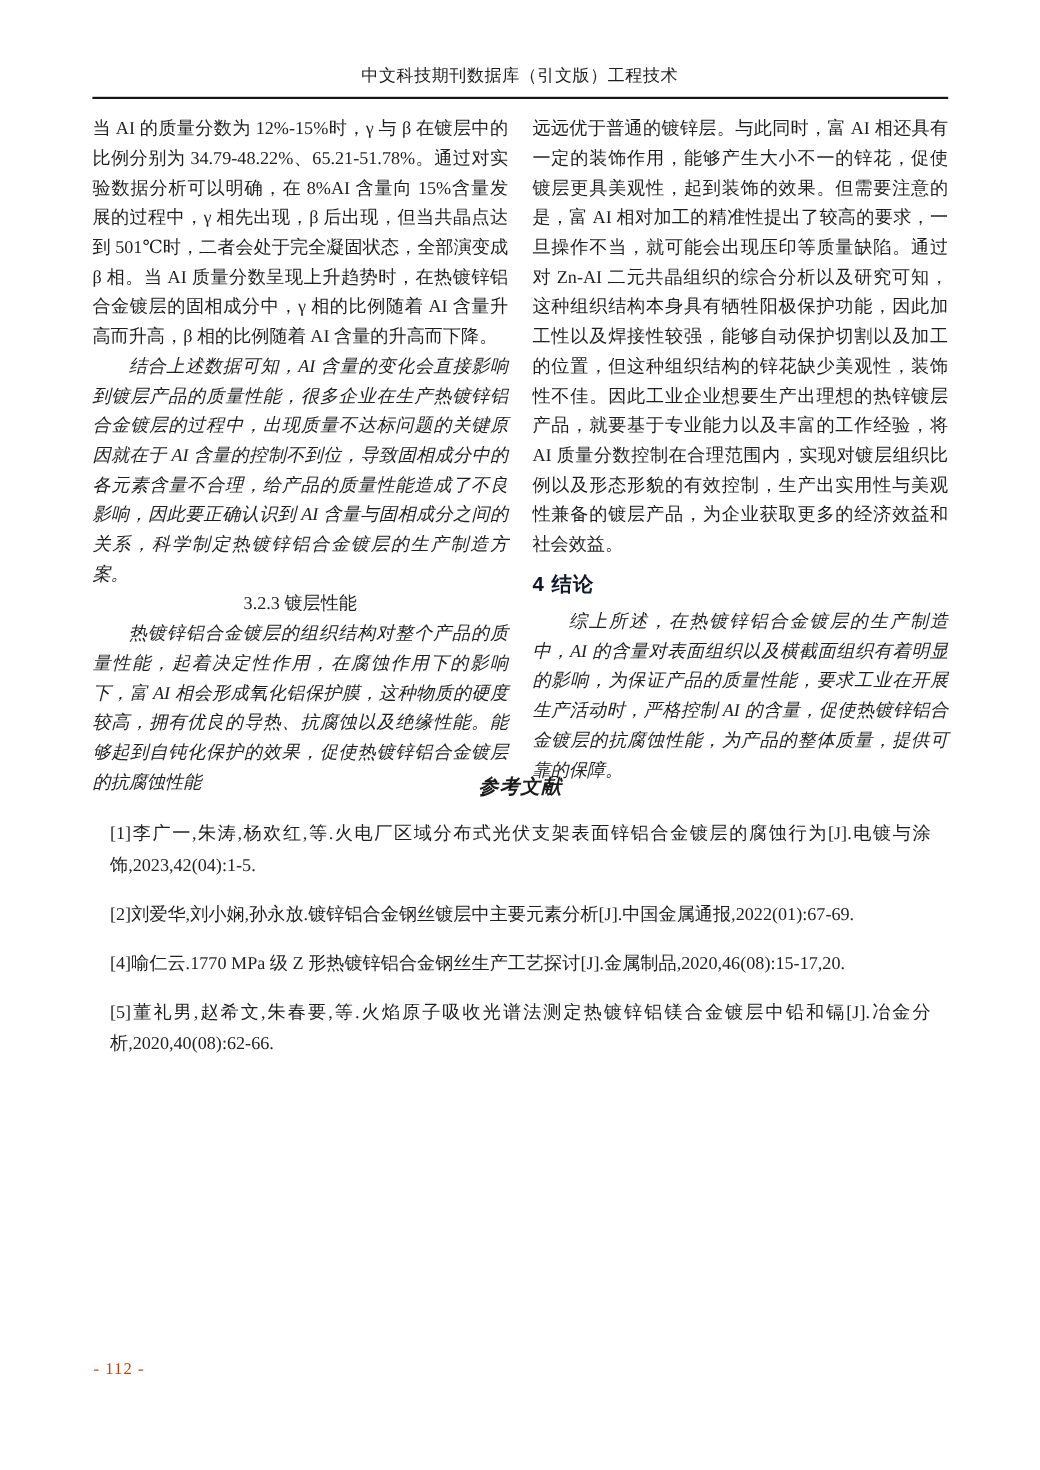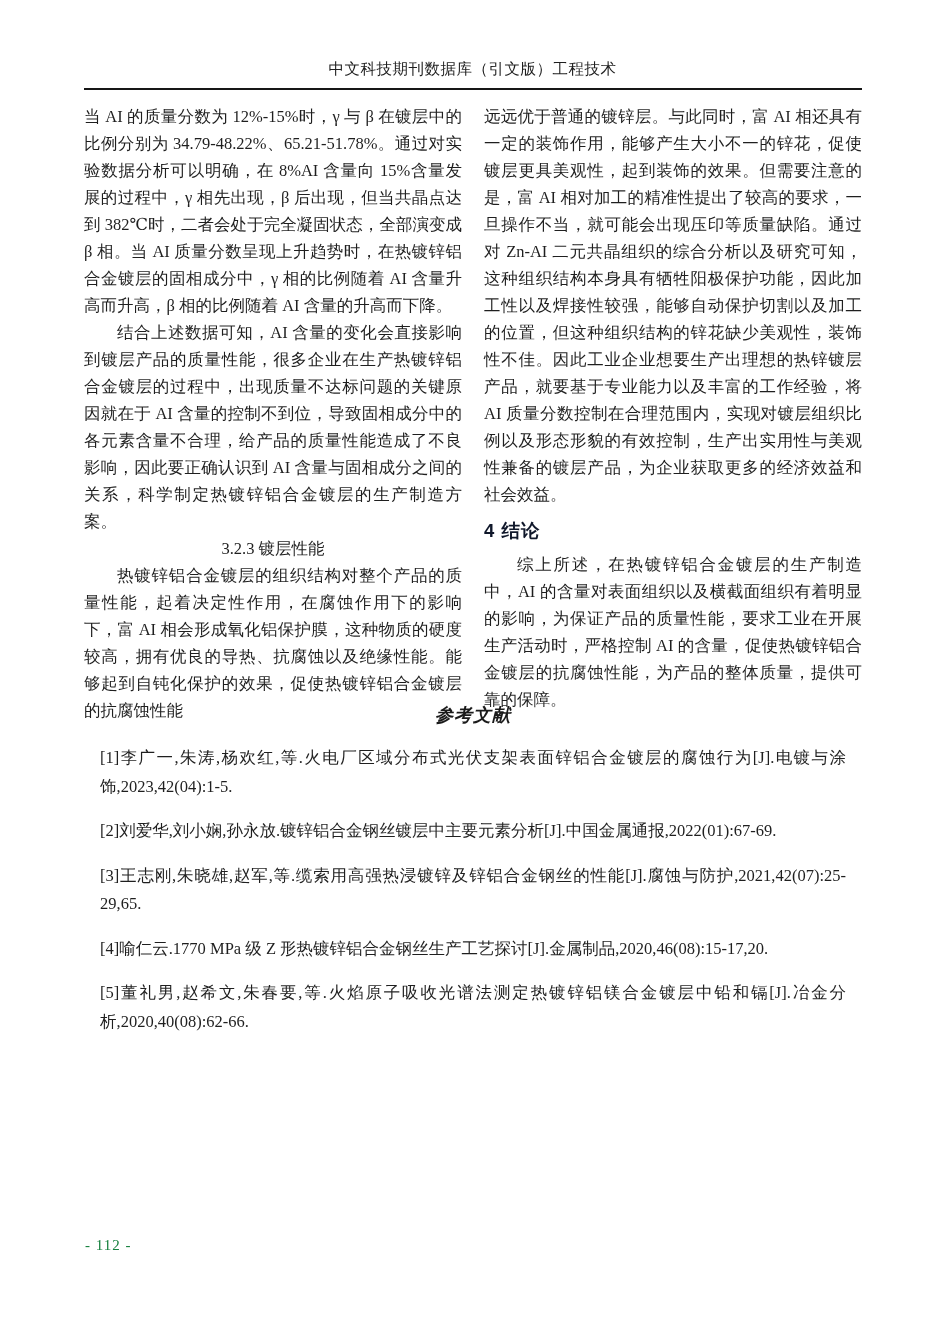--- a/index.html
+++ b/index.html
@@ -38,21 +38,21 @@
     display: flex;
     gap: 22px;
   }
   .col {
     width: 378px;
     font-size: 16.5px;
     line-height: 27px;
     text-align: justify;
   }
   .col p { margin: 0; }
-  .indent { text-indent: 2em; }
+  .indent { text-indent: 2em; font-style: italic; }
   .subheading { text-align: center; }
   .conclusion-heading {
     font-family: "Liberation Sans", "DejaVu Sans", sans-serif;
     font-weight: bold;
     font-size: 18.5px;
     margin: 9px 0 7px 0;
     letter-spacing: 1px;
     color: #0f172a;
   }
   .references {
@@ -75,53 +75,52 @@
     color: #1a1a1a;
     font-style: italic;
   }
   .ref-item { margin: 16px; }
   .page-number {
     position: absolute;
     left: 85px;
     top: 1237px;
     font-size: 15px;
     letter-spacing: 1px;
-    color: #15803d;
+    color: #c2410c;
   }
 </style>
 </head>
 <body>
 
 <div class="page">
 
   <div class="header-title">中文科技期刊数据库（引文版）工程技术</div>
 
   <div class="header-rule"></div>
 
   <div class="content">
 
     <div class="col">
-      <p class="body-p">当 AI 的质量分数为 12%-15%时，γ 与 β 在镀层中的比例分别为 34.79-48.22%、65.21-51.78%。通过对实验数据分析可以明确，在 8%AI 含量向 15%含量发展的过程中，γ 相先出现，β 后出现，但当共晶点达到 382℃时，二者会处于完全凝固状态，全部演变成 β 相。当 AI 质量分数呈现上升趋势时，在热镀锌铝合金镀层的固相成分中，γ 相的比例随着 AI 含量升高而升高，β 相的比例随着 AI 含量的升高而下降。</p>
+      <p class="body-p">当 AI 的质量分数为 12%-15%时，γ 与 β 在镀层中的比例分别为 34.79-48.22%、65.21-51.78%。通过对实验数据分析可以明确，在 8%AI 含量向 15%含量发展的过程中，γ 相先出现，β 后出现，但当共晶点达到 501℃时，二者会处于完全凝固状态，全部演变成 β 相。当 AI 质量分数呈现上升趋势时，在热镀锌铝合金镀层的固相成分中，γ 相的比例随着 AI 含量升高而升高，β 相的比例随着 AI 含量的升高而下降。</p>
       <p class="body-p indent">结合上述数据可知，AI 含量的变化会直接影响到镀层产品的质量性能，很多企业在生产热镀锌铝合金镀层的过程中，出现质量不达标问题的关键原因就在于 AI 含量的控制不到位，导致固相成分中的各元素含量不合理，给产品的质量性能造成了不良影响，因此要正确认识到 AI 含量与固相成分之间的关系，科学制定热镀锌铝合金镀层的生产制造方案。</p>
       <p class="body-p subheading">3.2.3 镀层性能</p>
       <p class="body-p indent">热镀锌铝合金镀层的组织结构对整个产品的质量性能，起着决定性作用，在腐蚀作用下的影响下，富 AI 相会形成氧化铝保护膜，这种物质的硬度较高，拥有优良的导热、抗腐蚀以及绝缘性能。能够起到自钝化保护的效果，促使热镀锌铝合金镀层的抗腐蚀性能</p>
     </div>
 
     <div class="col">
       <p class="body-p">远远优于普通的镀锌层。与此同时，富 AI 相还具有一定的装饰作用，能够产生大小不一的锌花，促使镀层更具美观性，起到装饰的效果。但需要注意的是，富 AI 相对加工的精准性提出了较高的要求，一旦操作不当，就可能会出现压印等质量缺陷。通过对 Zn-AI 二元共晶组织的综合分析以及研究可知，这种组织结构本身具有牺牲阳极保护功能，因此加工性以及焊接性较强，能够自动保护切割以及加工的位置，但这种组织结构的锌花缺少美观性，装饰性不佳。因此工业企业想要生产出理想的热锌镀层产品，就要基于专业能力以及丰富的工作经验，将 AI 质量分数控制在合理范围内，实现对镀层组织比例以及形态形貌的有效控制，生产出实用性与美观性兼备的镀层产品，为企业获取更多的经济效益和社会效益。</p>
       <h2 class="conclusion-heading">4 结论</h2>
       <p class="body-p indent">综上所述，在热镀锌铝合金镀层的生产制造中，AI 的含量对表面组织以及横截面组织有着明显的影响，为保证产品的质量性能，要求工业在开展生产活动时，严格控制 AI 的含量，促使热镀锌铝合金镀层的抗腐蚀性能，为产品的整体质量，提供可靠的保障。</p>
     </div>
 
   </div>
 
   <div class="references">
     <div class="ref-heading">参考文献</div>
     <p class="ref-item">[1]李广一,朱涛,杨欢红,等.火电厂区域分布式光伏支架表面锌铝合金镀层的腐蚀行为[J].电镀与涂饰,2023,42(04):1-5.</p>
     <p class="ref-item">[2]刘爱华,刘小娴,孙永放.镀锌铝合金钢丝镀层中主要元素分析[J].中国金属通报,2022(01):67-69.</p>
-    <p class="ref-item">[3]王志刚,朱晓雄,赵军,等.缆索用高强热浸镀锌及锌铝合金钢丝的性能[J].腐蚀与防护,2021,42(07):25-29,65.</p>
     <p class="ref-item">[4]喻仁云.1770 MPa 级 Z 形热镀锌铝合金钢丝生产工艺探讨[J].金属制品,2020,46(08):15-17,20.</p>
     <p class="ref-item">[5]董礼男,赵希文,朱春要,等.火焰原子吸收光谱法测定热镀锌铝镁合金镀层中铅和镉[J].冶金分析,2020,40(08):62-66.</p>
   </div>
 
   <div class="page-number">- 112 -</div>
 
 </div>
 
 </body></html>

